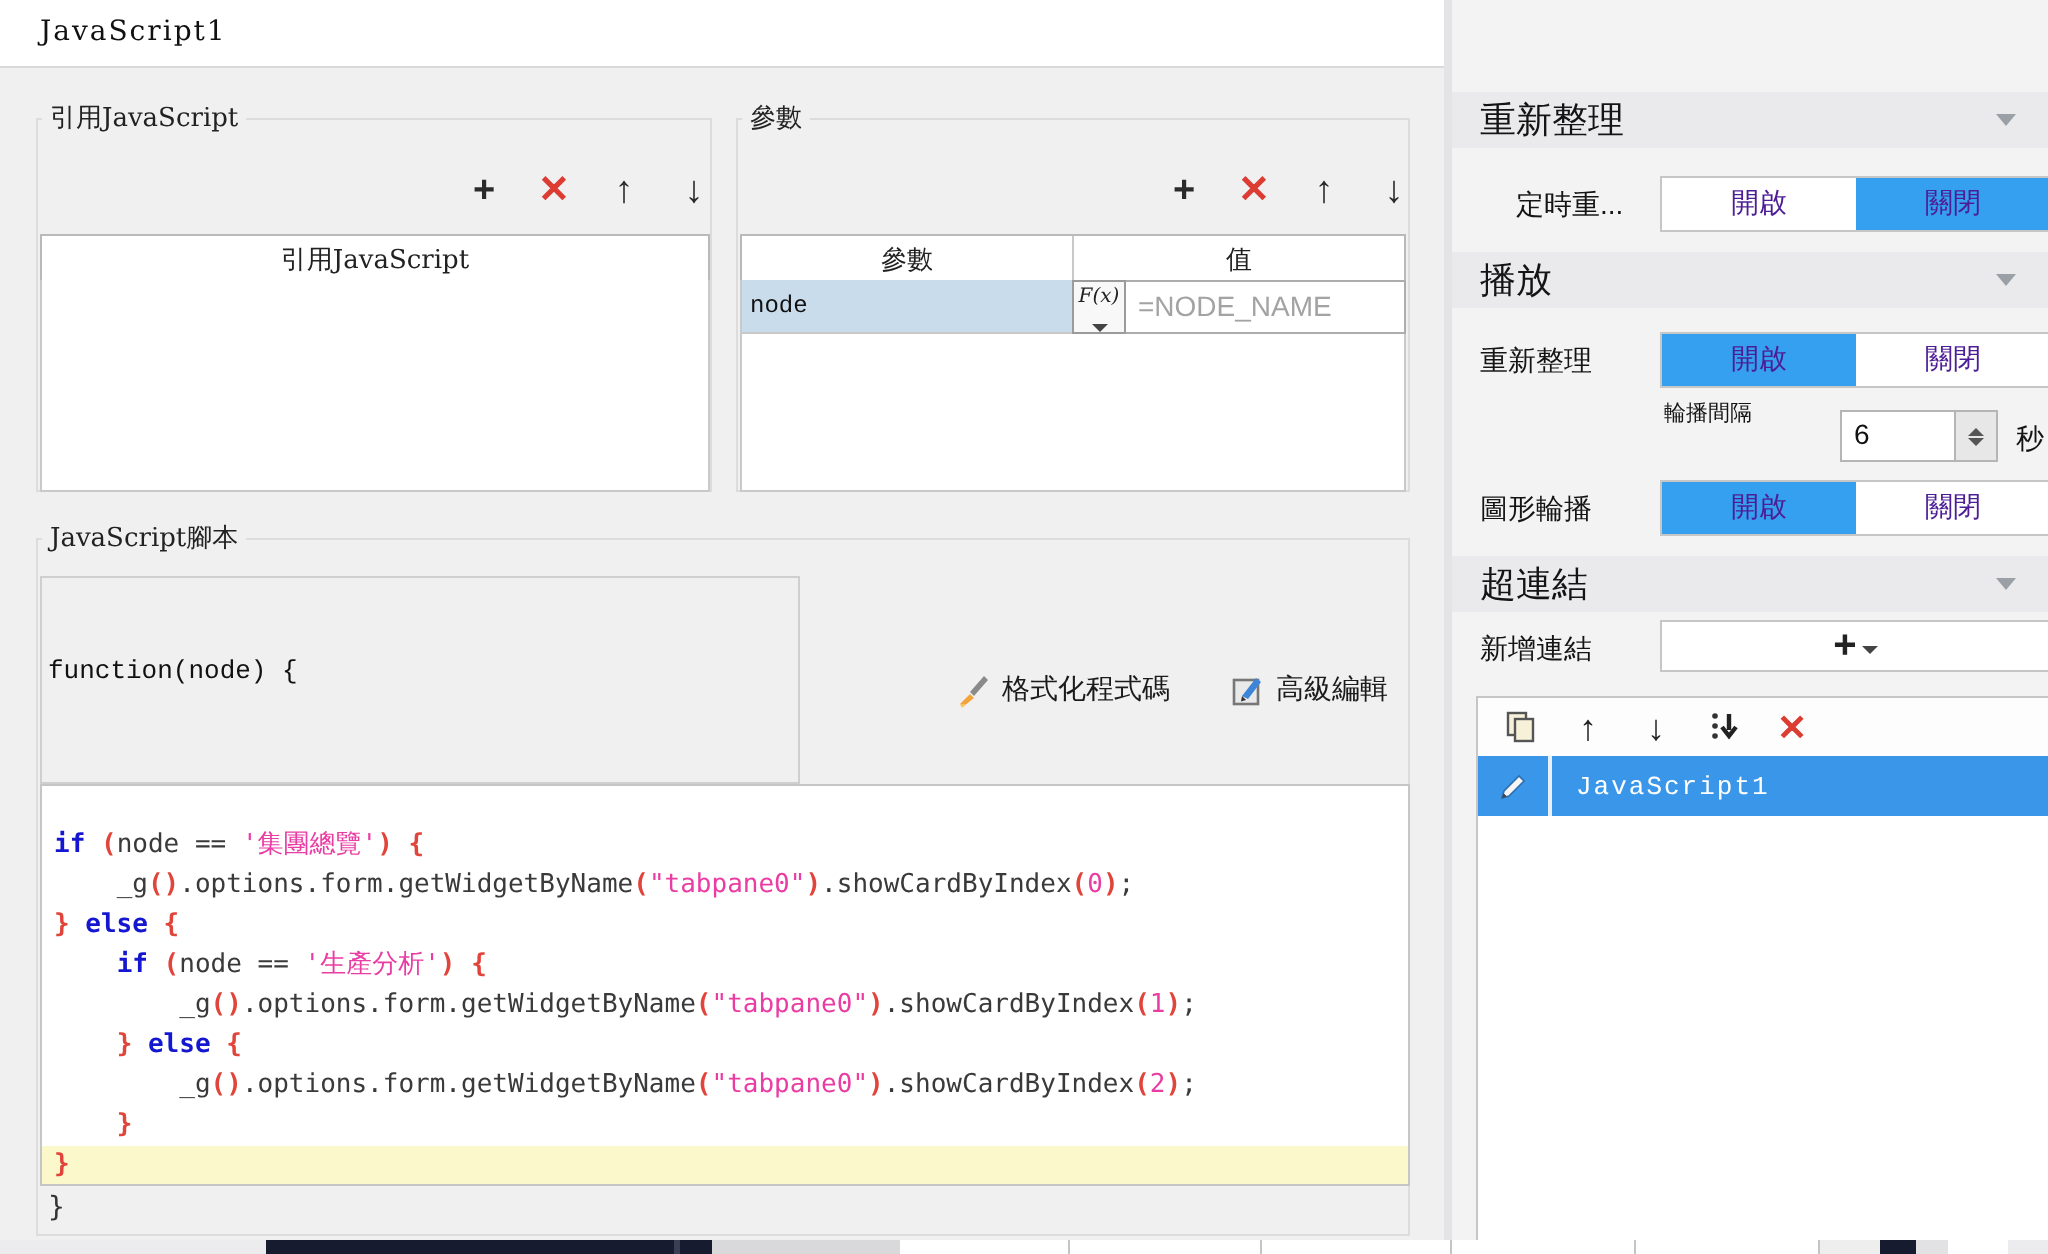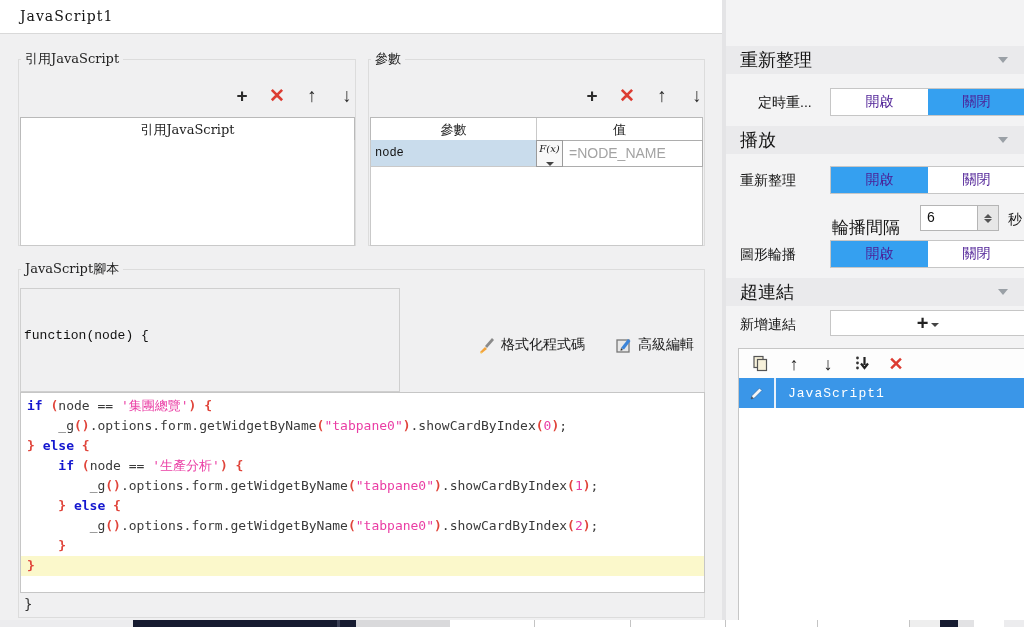--- a/index.html
+++ b/index.html
@@ -36,21 +36,21 @@
                font-size:14px; color:#a3a3a3; padding:4px 0 0 6px; }
 
   .fn-box { position:absolute; border:1px solid #cfcfcf; background:#f0f0f1; }
   .fn-open { position:absolute; font-family:"Liberation Mono", monospace; font-size:13px; color:#111; }
   .fn-close { position:absolute; font-family:"DejaVu Sans Mono", monospace; font-size:14px; color:#333; }
 
   .script-btns { position:absolute; display:flex; gap:30px; align-items:center; }
   .sbtn { display:flex; align-items:center; gap:5px; font-size:14px; color:#1b1b1b; cursor:default; }
 
   .code-editor { position:absolute; left:20px; top:392px; width:685px; height:201px; background:#ffffff;
-                 border:1px solid #c6c6c6; overflow:hidden; padding-top:3px; }
+                 border:1px solid #c6c6c6; overflow:hidden; padding-top:20px; }
   .code-line { white-space:pre; font-family:"DejaVu Sans Mono", monospace; font-size:13px; line-height:20px; padding-left:6px; }
   .code-line.hl { background:#fbf8cb; }
   .tk-kw { color:#1417cf; font-weight:bold; }
   .tk-br { color:#e0443a; font-weight:bold; }
   .tk-str { color:#ea3da4; }
   .tk-num { color:#ea3da4; }
   .tk-id { color:#3a3a3a; }
   .tk-op { color:#3a3a3a; }
   .tk-pl { color:#3a3a3a; }
 
@@ -202,21 +202,21 @@
     <span class="stitle">播放</span>
     <span class="collapse"></span>
   </div>
 
   <span class="prop-label" style="left:14px; top:172px;">重新整理</span>
   <div class="toggle" style="top:166px;">
     <div class="tseg sel">開啟</div>
     <div class="tseg">關閉</div>
   </div>
 
-  <span class="prop-label" style="left:106px; top:216px; font-size:17px;">輪播間隔</span>
+  <span class="prop-label" style="left:106px; top:199px; font-size:11px;">輪播間隔</span>
   <div class="numfield" style="left:194px; top:205px;">
     <div class="numinput">6</div>
     <div class="spinner">
       <span class="chev up"></span>
       <span class="chev dn"></span>
     </div>
   </div>
   <span class="prop-label" style="left:282px; top:211px;">秒</span>
 
   <span class="prop-label" style="left:14px; top:246px;">圖形輪播</span>

